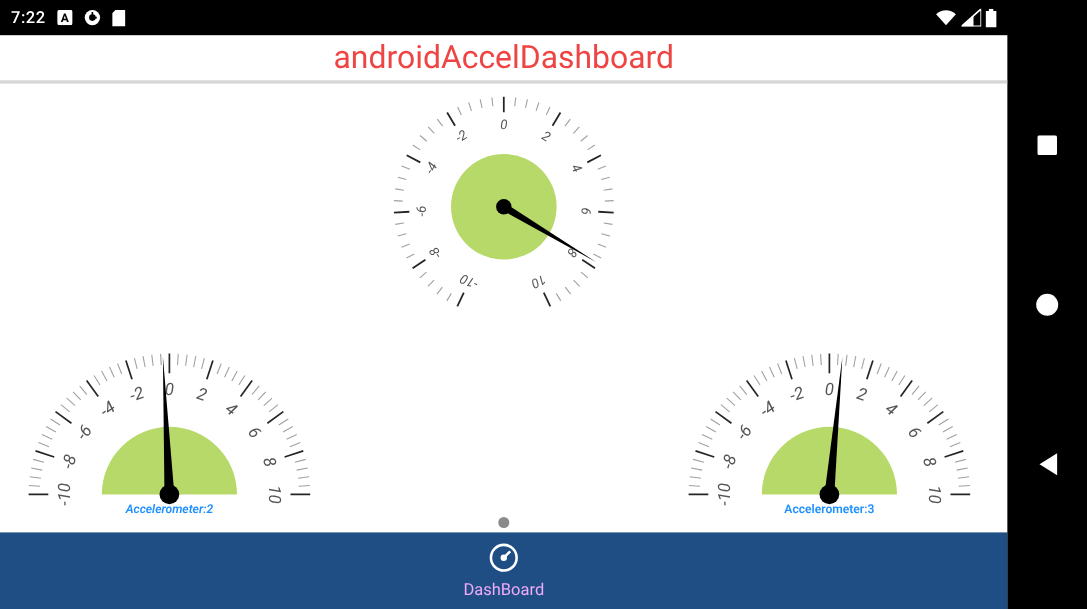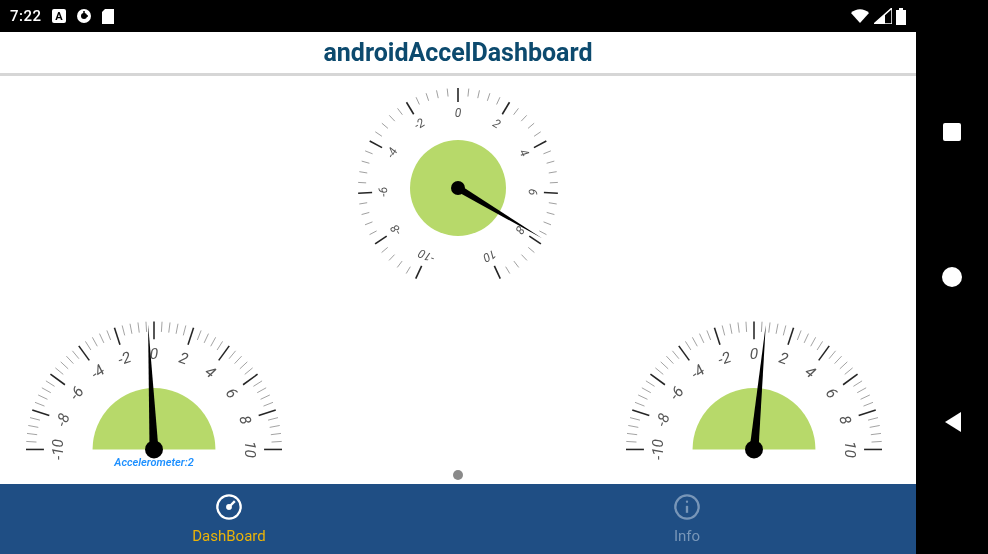--- a/index.html
+++ b/index.html
@@ -10,33 +10,33 @@
   .status-bar { position:absolute; left:0; top:0; width:916px; height:32px; background:#000; color:#fff; display:flex; align-items:center; padding:2px 10px; font-size:15px; }
   .status-left { display:flex; align-items:center; gap:10px; }
   .status-left .time { font-weight:500; letter-spacing:0.5px; }
   .status-right { margin-left:auto; display:flex; align-items:center; gap:4px; }
   .status-icon svg { display:block; }
 
   
   .app { position:absolute; left:0; top:32px; width:916px; height:522px; background:#fff; }
 
   .title-bar { width:100%; height:44px; display:flex; align-items:center; justify-content:center; border-bottom:3px solid #d6d6d6; }
-  .title-bar .title { color:#0c4a6e; font-size:25px; font-weight:700; }
+  .title-bar .title { color:#ef4444; font-size:29px; font-weight:400; }
 
   .content { position:relative; width:100%; height:calc(100% - 44px - 70px); }
 
   .gauge-wrap { position:absolute; }
   .gauge-wrap .caption { color:#1e90ff; font-size:11px; text-align:center; font-weight:600; }
 
   .page-dot { position:absolute; left:50%; transform:translateX(-50%); bottom:4px; width:10px; height:10px; border-radius:50%; background:#8a8a8a; }
 
   
   .bottom-nav { position:absolute; left:0; bottom:0; width:100%; height:70px; background:#1f4e84; display:flex; }
   .nav-item { flex:1; display:flex; flex-direction:column; align-items:center; justify-content:center; gap:2px; color:#7896b8; font-size:15px; cursor:pointer; }
-  .nav-item.active { color:#eab308; }
+  .nav-item.active { color:#f0abfc; }
   .nav-item svg { width:28px; height:28px; }
 
   
   .sys-nav { position:absolute; right:0; top:0; width:72px; height:554px; background:#000; display:flex; flex-direction:column; align-items:center; justify-content:space-around; padding:60px 0; }
   .sys-nav .btn { width:26px; height:26px; cursor:pointer; display:flex; align-items:center; justify-content:center; }
 </style>
 </head>
 <body>
 
 <div class="device">
@@ -294,46 +294,37 @@
             <text x="92.89920051171059" y="-30.18478001054486" fill="#555" font-size="15.84" text-anchor="middle" dominant-baseline="middle" font-style="italic" transform="rotate(72 92.89920051171059 -30.18478001054486)">8</text>
             <line x1="127.8529772689793" y1="-32.827065105760845" x2="117.62473908746097" y2="-30.200899897299983" stroke="#a0a0a0" stroke-width="1"></line>
             <line x1="129.6619170961869" y1="-24.734333525315677" x2="119.28896372849195" y2="-22.755586843290423" stroke="#a0a0a0" stroke-width="1"></line>
             <line x1="130.9591405735111" y1="-16.543986830488134" x2="120.48240932763021" y2="-15.220467884049084" stroke="#a0a0a0" stroke-width="1"></line>
             <line x1="131.73952815253185" y1="-8.288348577869352" x2="121.20036590032932" y2="-7.625280691639803" stroke="#a0a0a0" stroke-width="1"></line>
             <line x1="132" y1="0" x2="113.52" y2="0" stroke="#252525" stroke-width="1.6"></line>
             <text x="97.67999999999999" y="0" fill="#555" font-size="15.84" text-anchor="middle" dominant-baseline="middle" font-style="italic" transform="rotate(90 97.67999999999999 0)">10</text>
             <path d="M 4.59949627646623 0.43478040753153663 L 12.173851410883007 -128.78589574105442 L -4.59949627646623 -0.43478040753153663 Z" fill="#000000"></path>
             <circle cx="0" cy="0" r="9.24" fill="#000000"></circle>
           </svg>
+        <div class="caption" style="margin-top:-12px;">Accelerometer:3</div>
       </div>
 
       <div class="page-dot"></div>
     </div>
 
     <div class="bottom-nav">
       <div class="nav-item active">
         <span>
           <svg viewBox="0 0 24 24" fill="none" stroke="#fff" stroke-width="2">
               <circle cx="12" cy="12" r="10"></circle>
               <path d="M12 12 L17 7"></path>
               <circle cx="12" cy="12" r="1.5" fill="#fff"></circle>
             </svg>
         </span>
         <span>DashBoard</span>
       </div>
-      <div class="nav-item">
-        <span>
-          <svg viewBox="0 0 24 24" fill="none" stroke="#7896b8" stroke-width="2">
-              <circle cx="12" cy="12" r="10"></circle>
-              <line x1="12" y1="11" x2="12" y2="17"></line>
-              <circle cx="12" cy="7.5" r="1" fill="#7896b8" stroke="none"></circle>
-            </svg>
-        </span>
-        <span>Info</span>
-      </div>
     </div>
   </div>
 
   <div class="sys-nav">
     <div class="btn">
       <svg width="18" height="18">
           <rect x="0" y="0" width="18" height="18" rx="2" fill="#fff"></rect>
         </svg>
     </div>
     <div class="btn">

